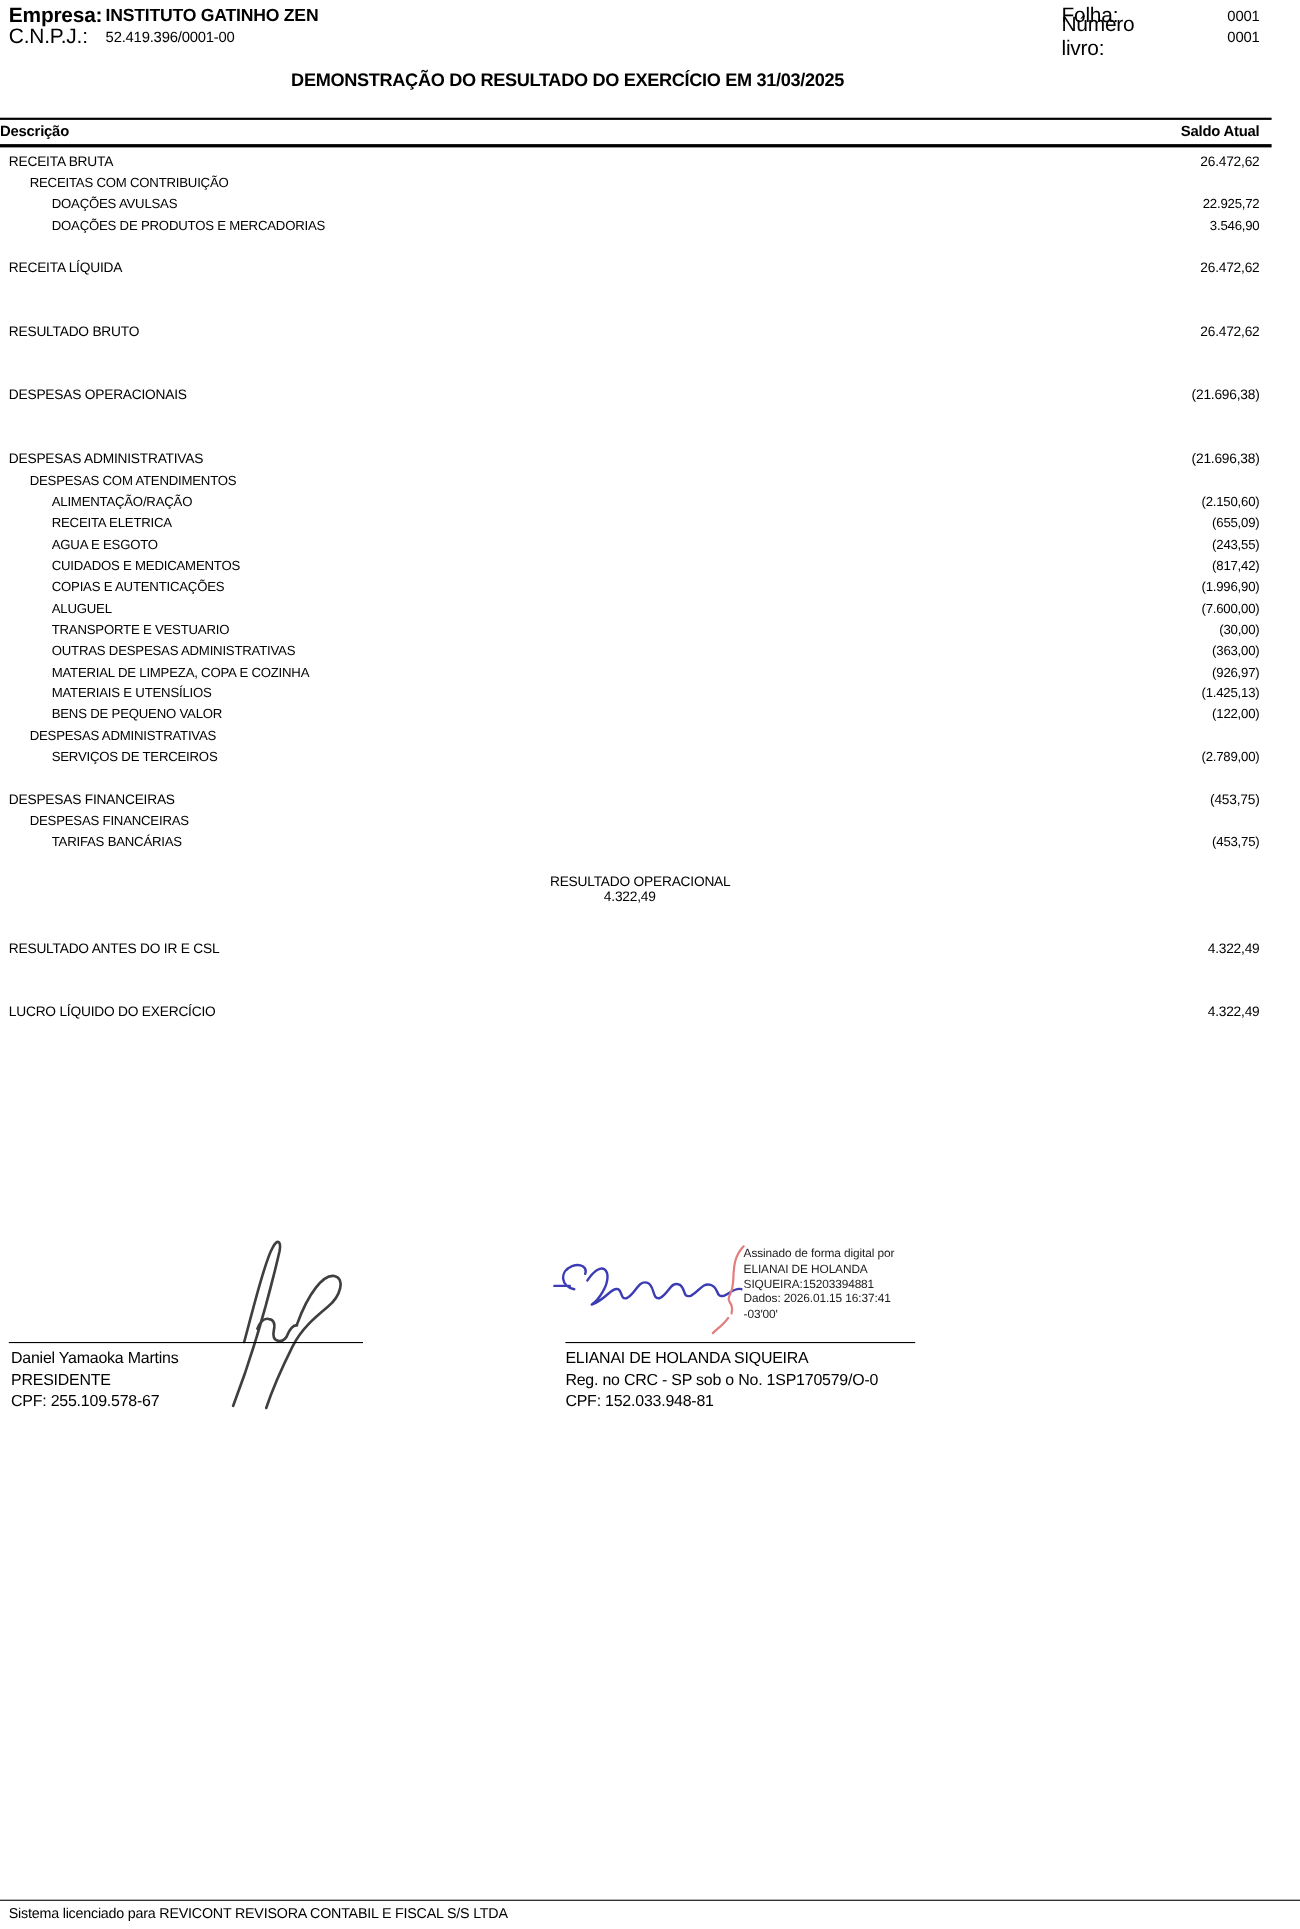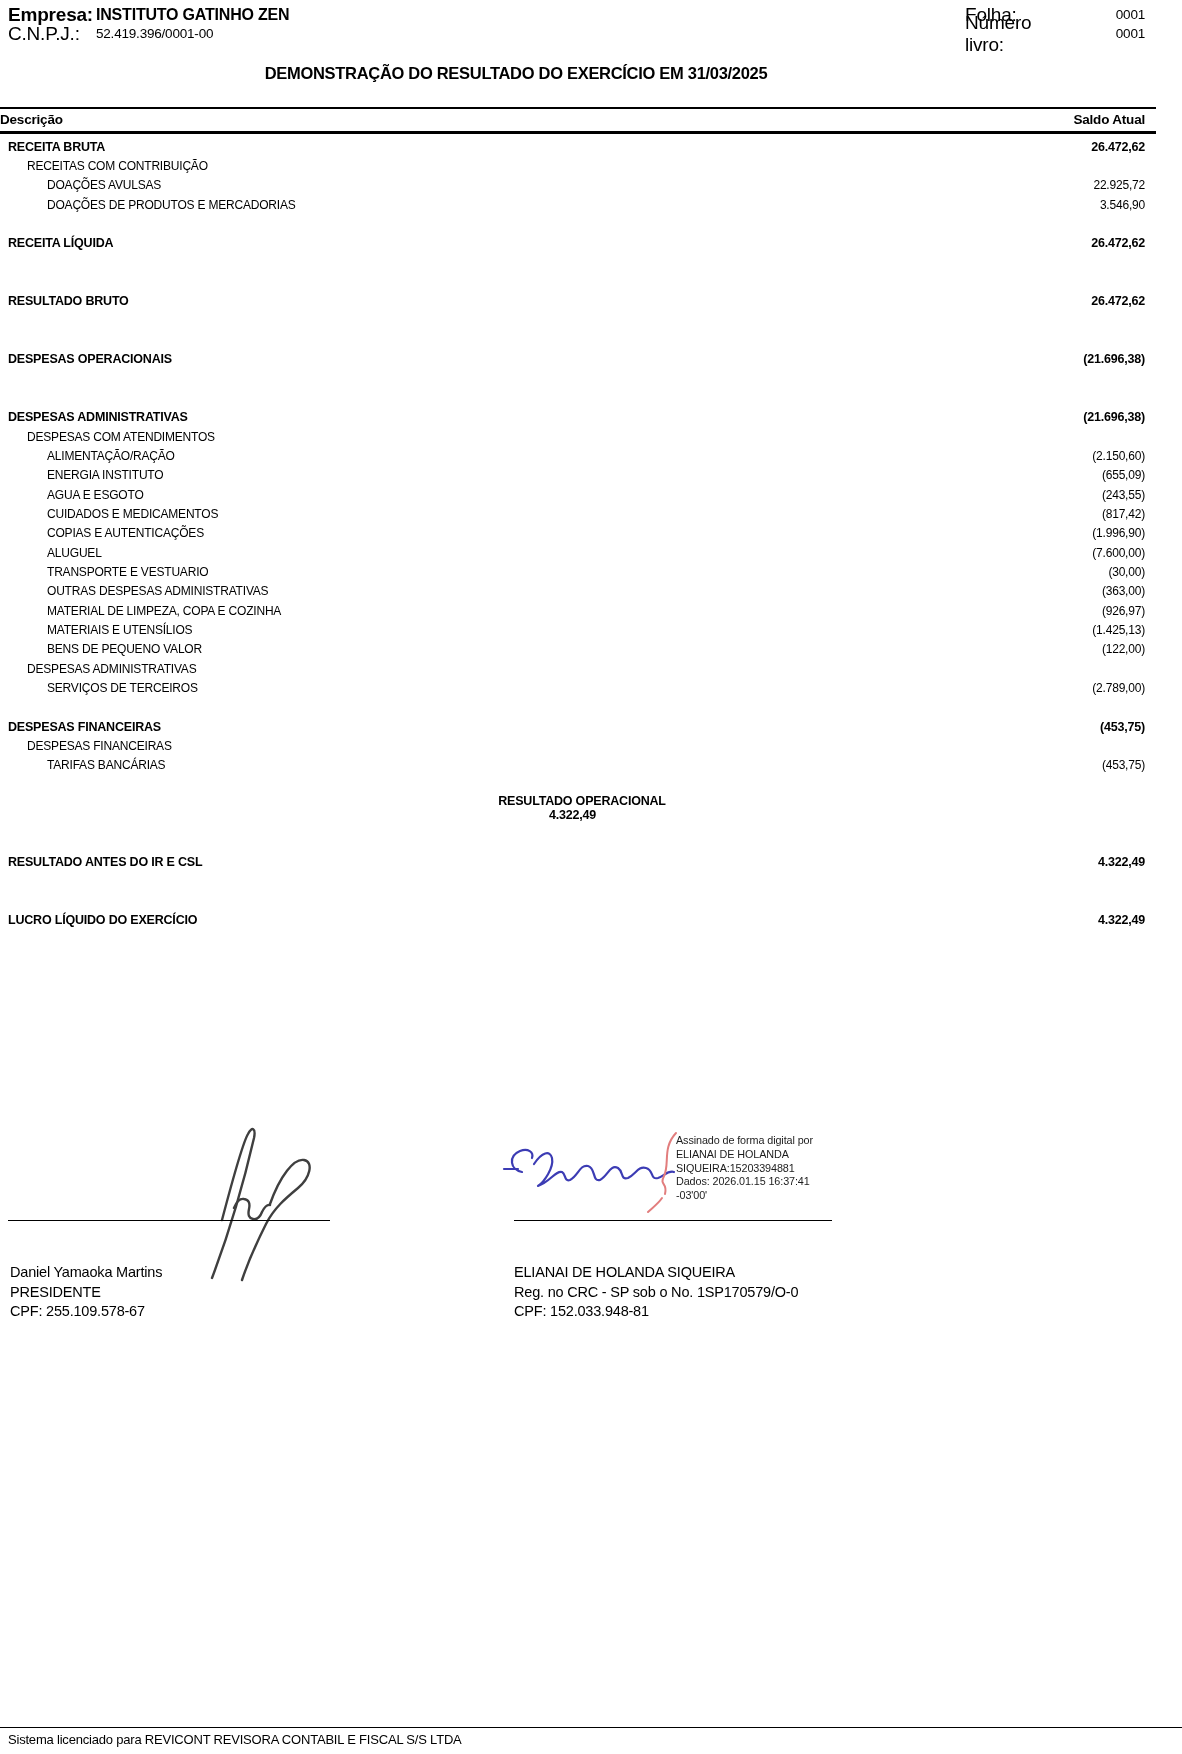--- a/index.html
+++ b/index.html
@@ -30,30 +30,30 @@
     display:flex; justify-content:space-between; align-items:center;
     border-top:2px solid #000; border-bottom:3px solid #000;
     padding:3px 0 4px 0;
   }
   .col-head .c1 { font-size:13.5px; font-weight:bold; padding-left:0; }
   .col-head .c2 { font-size:13.5px; font-weight:bold; padding-right:11px; }
   .rows { padding-top:3px; }
   .trow { display:flex; justify-content:space-between; align-items:center; height:19.33px; }
   .trow .lbl { white-space:nowrap; }
   .trow .val { padding-right:11px; white-space:nowrap; }
-  .trow.section .lbl, .trow.section .val { font-size:12.5px; font-weight:bold;text-align:center; }
+  .trow.section .lbl, .trow.section .val { font-size:12.5px; font-weight:normal;text-align:center; }
   .trow.group .lbl, .trow.item .lbl, .trow.group .val, .trow.item .val { font-size:12px; }
   .trow.section .lbl { padding-left:8px; }
   .trow.group .lbl { padding-left:27px; }
   .trow.item .lbl { padding-left:47px; }
   
   .sig-line { position:absolute; height:0; border-top:1.5px solid #000; }
   .sig-line.left { left:8px; top:1220px; width:322px; }
   .sig-line.right { left:514px; top:1220px; width:318px; }
-  .sig-text { position:absolute; font-size:14.5px; line-height:19.5px;margin-top:37px; }
+  .sig-text { position:absolute; font-size:14.5px; line-height:19.5px; }
   .sig-text.left { left:10px; top:1226px; }
   .sig-text.right { left:514px; top:1226px; }
   .sig-svg { position:absolute; }
   .stamp-text {
     position:absolute; left:676px; top:1134px; width:170px;
     font-size:10.8px; line-height:13.8px; color:#1c1c1c; letter-spacing:-0.1px;
   }
   
   .footer-rule { position:absolute; left:0; top:1727px; width:1182px; border-top:1.5px solid #000; }
   .footer-text { position:absolute; left:8px; top:1732px; font-size:13px; }
@@ -125,21 +125,21 @@
   </div>
       <div class="trow group">
     <span class="lbl">DESPESAS COM ATENDIMENTOS</span>
     <span class="val"></span>
   </div>
       <div class="trow item">
     <span class="lbl">ALIMENTAÇÃO/RAÇÃO</span>
     <span class="val">(2.150,60)</span>
   </div>
       <div class="trow item">
-    <span class="lbl">ENERGIA INSTITUTO</span>
+    <span class="lbl">RECEITA ELETRICA</span>
     <span class="val">(655,09)</span>
   </div>
       <div class="trow item">
     <span class="lbl">AGUA E ESGOTO</span>
     <span class="val">(243,55)</span>
   </div>
       <div class="trow item">
     <span class="lbl">CUIDADOS E MEDICAMENTOS</span>
     <span class="val">(817,42)</span>
   </div>

